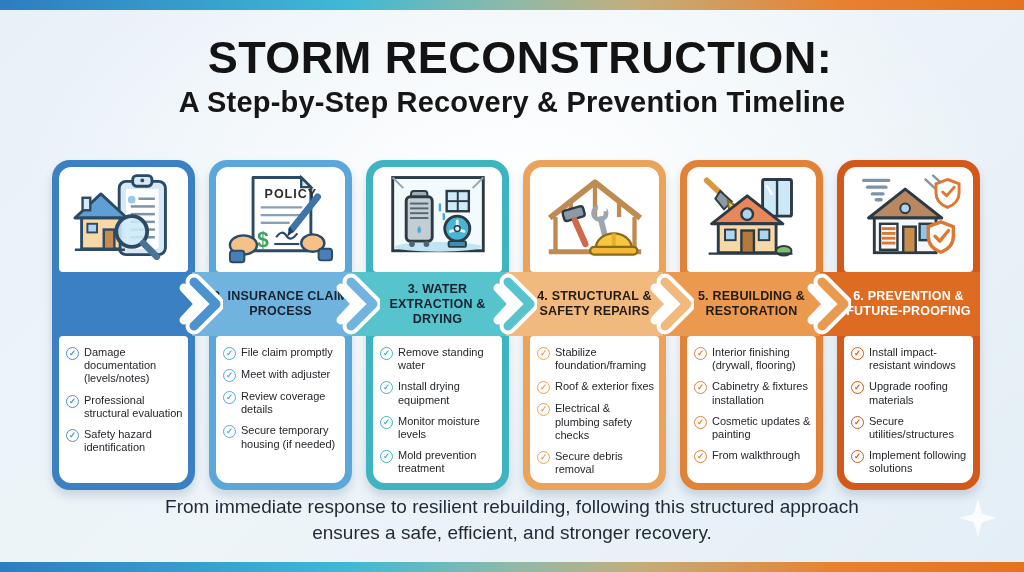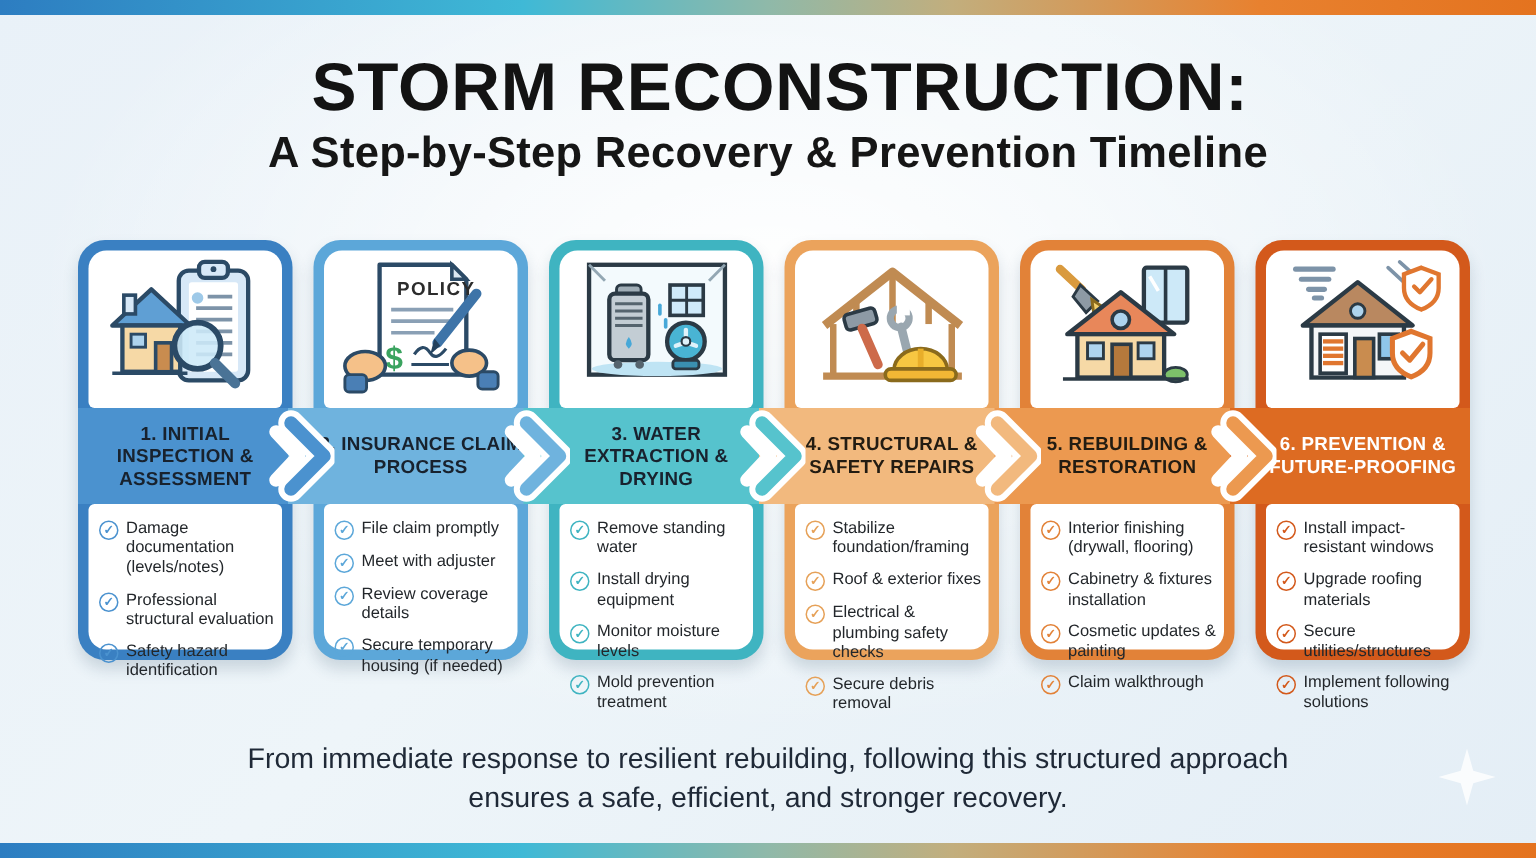--- a/index.html
+++ b/index.html
@@ -14,21 +14,21 @@
   .accent-bar { position:absolute; left:0; right:0; height:10px;
     background:linear-gradient(90deg,#2d7dc1 0%,#3fb9d6 34%,#8fb9a9 50%,#c2ae7d 62%,#e8812f 82%,#e4731f 100%); }
   .accent-bar.top { top:0; }
   .accent-bar.bottom { bottom:0; }
 
   .main-title { position:absolute; top:32px; left:0; right:0; text-align:center;
     font-size:45px; font-weight:800; letter-spacing:.5px; color:#131313;padding-left:16px; }
   .subtitle { position:absolute; top:86px; left:0; right:0; text-align:center;
     font-size:29px; font-weight:600; letter-spacing:.2px; color:#161616; }
 
-  .step-card { position:absolute; top:160px; width:143px; height:280px;
+  .step-card { position:absolute; top:160px; width:143px; height:330px;
     border-radius:18px; background:var(--border-c);
     box-shadow:0 6px 10px rgba(40,70,100,.18); }
   .icon-box { position:absolute; top:7px; left:7px; right:7px; height:105px;
     background:#ffffff; border-radius:12px 12px 4px 4px;
     display:flex; align-items:center; justify-content:center; }
   .icon-box svg { width:106px; height:94px; }
   .band { position:absolute; top:112px; left:0; right:0; height:64px;
     background:var(--band-c); display:flex; align-items:center; justify-content:center;
     text-align:center; padding:2px 4px; }
   .band span { font-size:12.5px; font-weight:800; line-height:1.2; letter-spacing:.2px;
@@ -78,23 +78,20 @@
               <polygon points="4,48 31,23 58,48" fill="#5f9fd4" stroke="#2b4a66" stroke-width="3" stroke-linejoin="round"></polygon>
               <rect x="12" y="27" width="8" height="13" fill="#d7e8f7" stroke="#2b4a66" stroke-width="2.5"></rect>
               <rect x="11" y="48" width="40" height="32" fill="#f6d9a6" stroke="#2b4a66" stroke-width="3"></rect>
               <rect x="17" y="54" width="10" height="9" fill="#aed4ee" stroke="#2b4a66" stroke-width="2"></rect>
               <rect x="34" y="60" width="11" height="20" fill="#c98c4f" stroke="#2b4a66" stroke-width="2.5"></rect>
               <line x1="4" y1="81" x2="56" y2="81" stroke="#2b4a66" stroke-width="2.5"></line>
               <circle cx="63" cy="62" r="16" fill="#cde9f8" fill-opacity=".88" stroke="#2b4a66" stroke-width="4"></circle>
               <line x1="75" y1="74" x2="89" y2="88" stroke="#4a7396" stroke-width="7" stroke-linecap="round"></line>
             </svg></span>
     </div>
-    <div class="band">
-      <span>1. Initial Inspection &amp; Assessment</span>
-    </div>
     <div class="items-box">
           <div class="item">
             <span class="check">✓</span>
             <span class="item-text">Damage documentation (levels/notes)</span>
           </div>
           <div class="item">
             <span class="check">✓</span>
             <span class="item-text">Professional structural evaluation</span>
           </div>
           <div class="item">
@@ -282,21 +279,21 @@
           <div class="item">
             <span class="check">✓</span>
             <span class="item-text">Cabinetry &amp; fixtures installation</span>
           </div>
           <div class="item">
             <span class="check">✓</span>
             <span class="item-text">Cosmetic updates &amp; painting</span>
           </div>
           <div class="item">
             <span class="check">✓</span>
-            <span class="item-text">Claim walkthrough</span>
+            <span class="item-text">From walkthrough</span>
           </div>
         </div>
   </div>
 
   <div class="step-card" style="left: 837px; --border-c: #d3591b; --band-c: #dd6b22; --band-t: #ffffff; --check-c: #d3591b;">
     <div class="icon-box">
       <span class="step-icon"><svg viewBox="0 0 110 96">
               <g stroke="#7d93a8" stroke-width="3.5" stroke-linecap="round">
                 <line x1="8" y1="9" x2="34" y2="9"></line>
                 <line x1="12" y1="16" x2="31" y2="16"></line>

